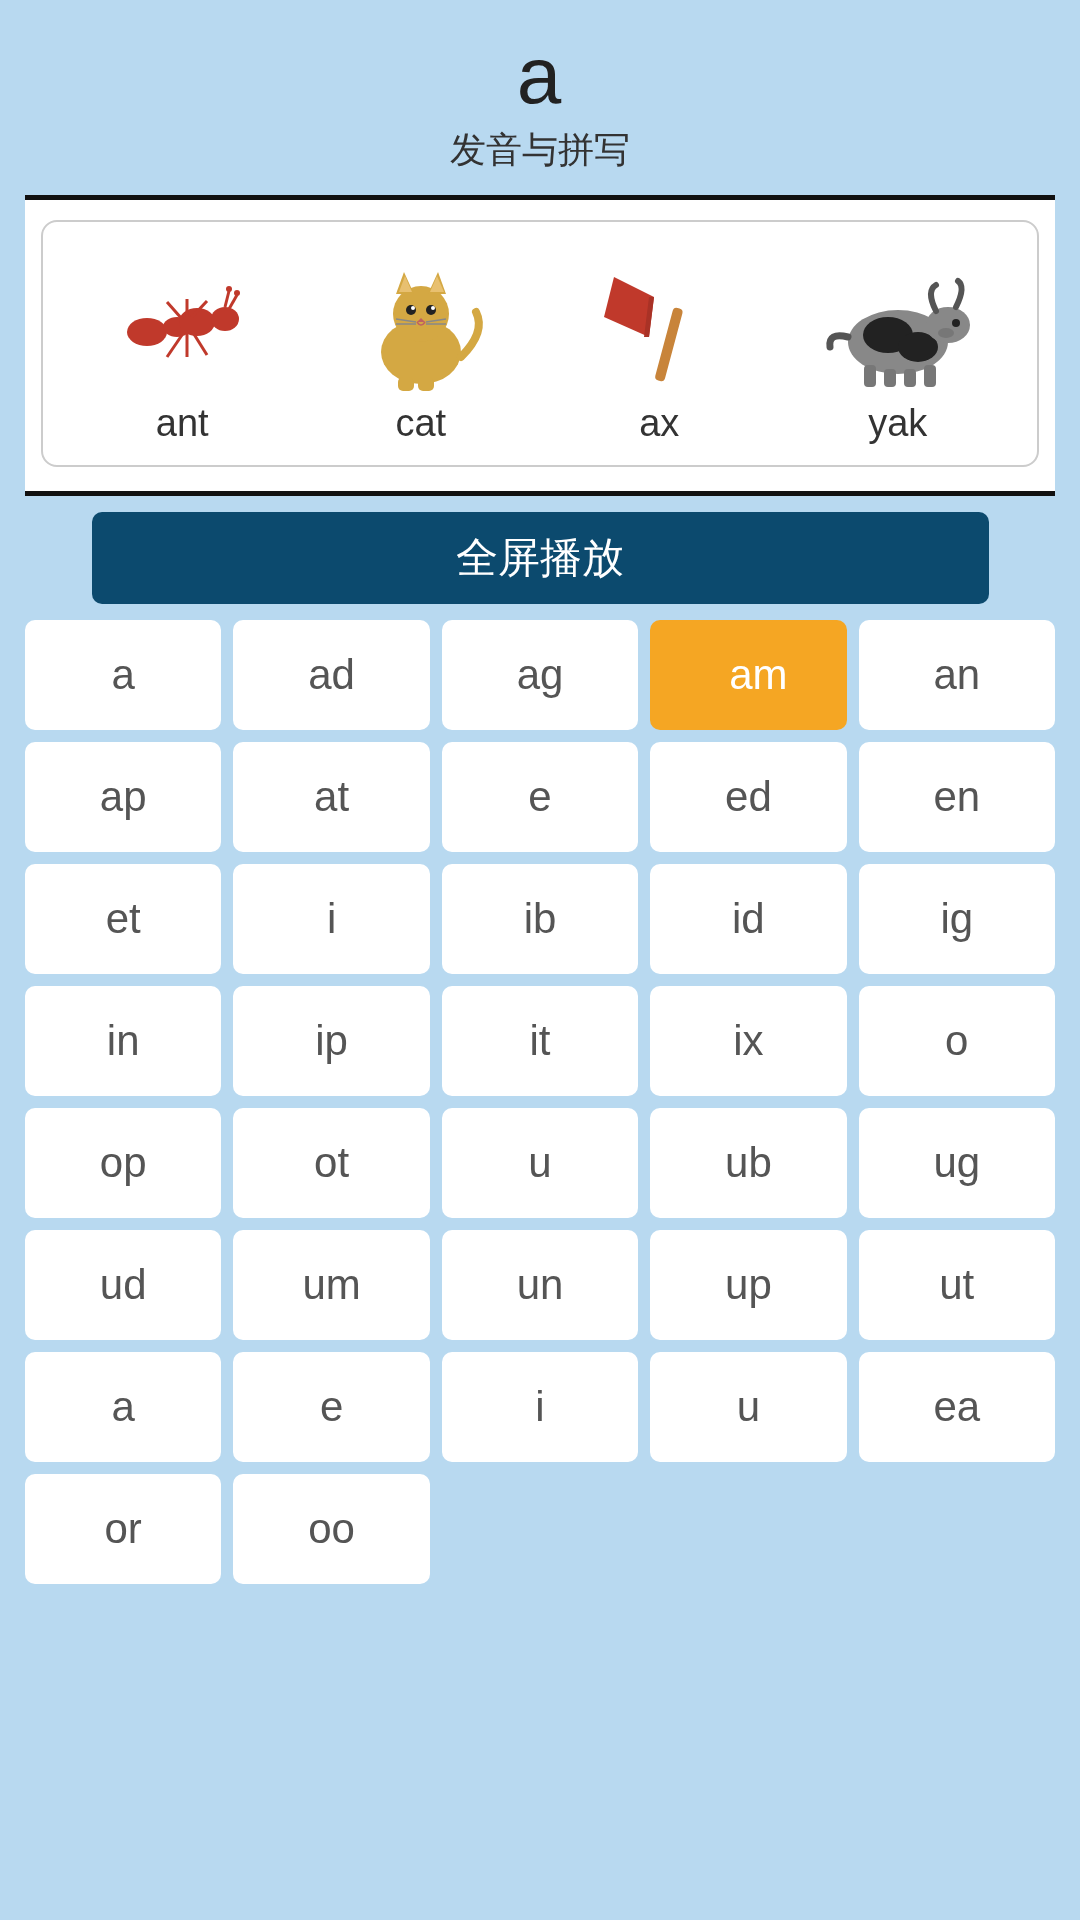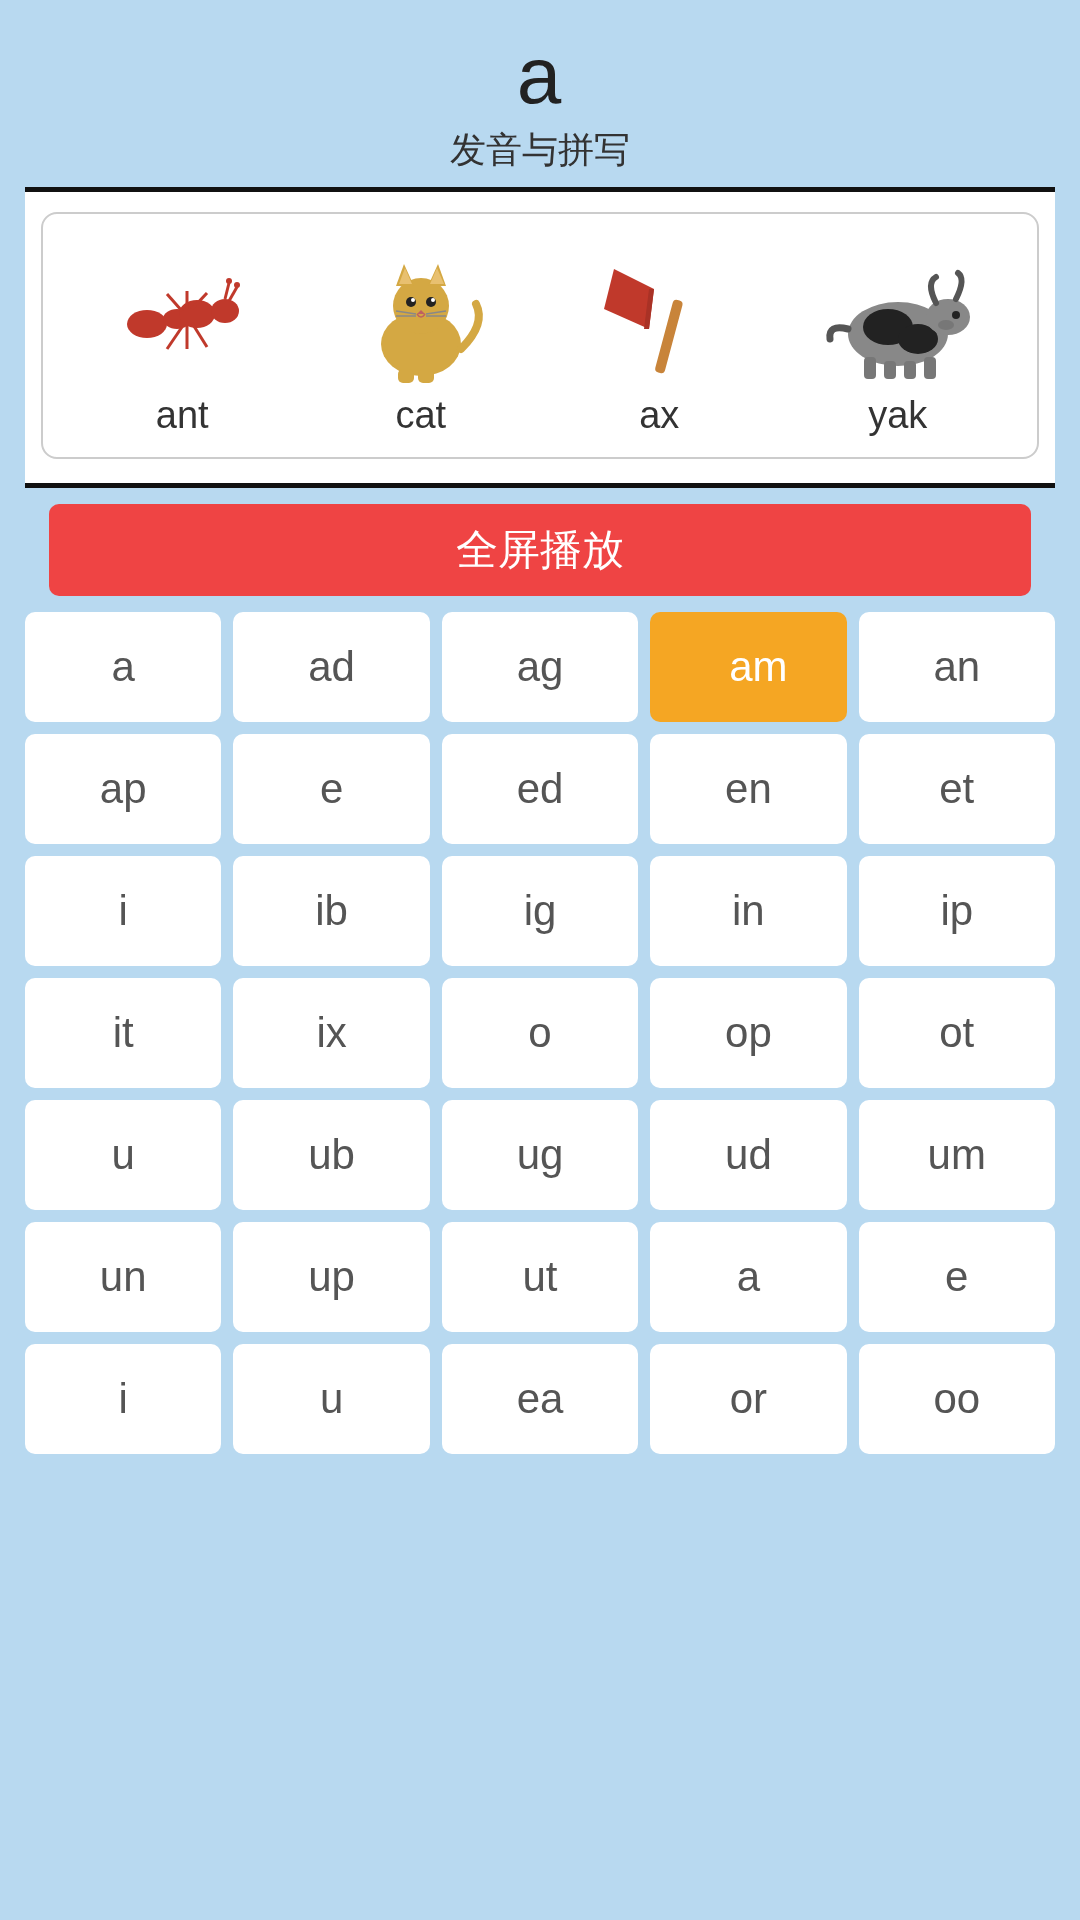--- a/index.html
+++ b/index.html
@@ -20,21 +20,21 @@
       font-size: 80px;
       font-weight: 400;
       color: #222;
       letter-spacing: 2px;
     }
 
     #page-subtitle {
       font-size: 36px;
       color: #333;
       margin-top: 4px;
-      margin-bottom: 12px;
+      margin-bottom: 20px;
     }
 
     .flashcard-outer {
       width: 1030px;
       background: #fff;
       border-top: 5px solid #111;
       border-bottom: 5px solid #111;
       padding: 20px 16px 24px 16px;
     }
 
@@ -71,23 +71,23 @@
       justify-content: center;
     }
 
     .flashcard-item .word {
       font-size: 38px;
       color: #333;
       font-family: Arial, sans-serif;
     }
 
     .fullscreen-btn {
-      width: 982px;
+      width: 897px;
       height: 92px;
-      background: #ef4444;
+      background: #0c4a6e;
       border: none;
       border-radius: 10px;
       color: #fff;
       font-size: 42px;
       cursor: pointer;
       margin-top: 16px;
       margin-bottom: 16px;
     }
 
     .grid-container {
@@ -236,26 +236,28 @@
 
 <button class="fullscreen-btn">全屏播放</button>
 
 <div class="grid-container" id="grid-container">
 <button class="grid-cell">a</button>
     <button class="grid-cell">ad</button>
     <button class="grid-cell">ag</button>
     <button class="grid-cell active">am</button>
     <button class="grid-cell">an</button>
     <button class="grid-cell">ap</button>
+    <button class="grid-cell">at</button>
     <button class="grid-cell">e</button>
     <button class="grid-cell">ed</button>
     <button class="grid-cell">en</button>
     <button class="grid-cell">et</button>
     <button class="grid-cell">i</button>
     <button class="grid-cell">ib</button>
+    <button class="grid-cell">id</button>
     <button class="grid-cell">ig</button>
     <button class="grid-cell">in</button>
     <button class="grid-cell">ip</button>
     <button class="grid-cell">it</button>
     <button class="grid-cell">ix</button>
     <button class="grid-cell">o</button>
     <button class="grid-cell">op</button>
     <button class="grid-cell">ot</button>
     <button class="grid-cell">u</button>
     <button class="grid-cell">ub</button>

